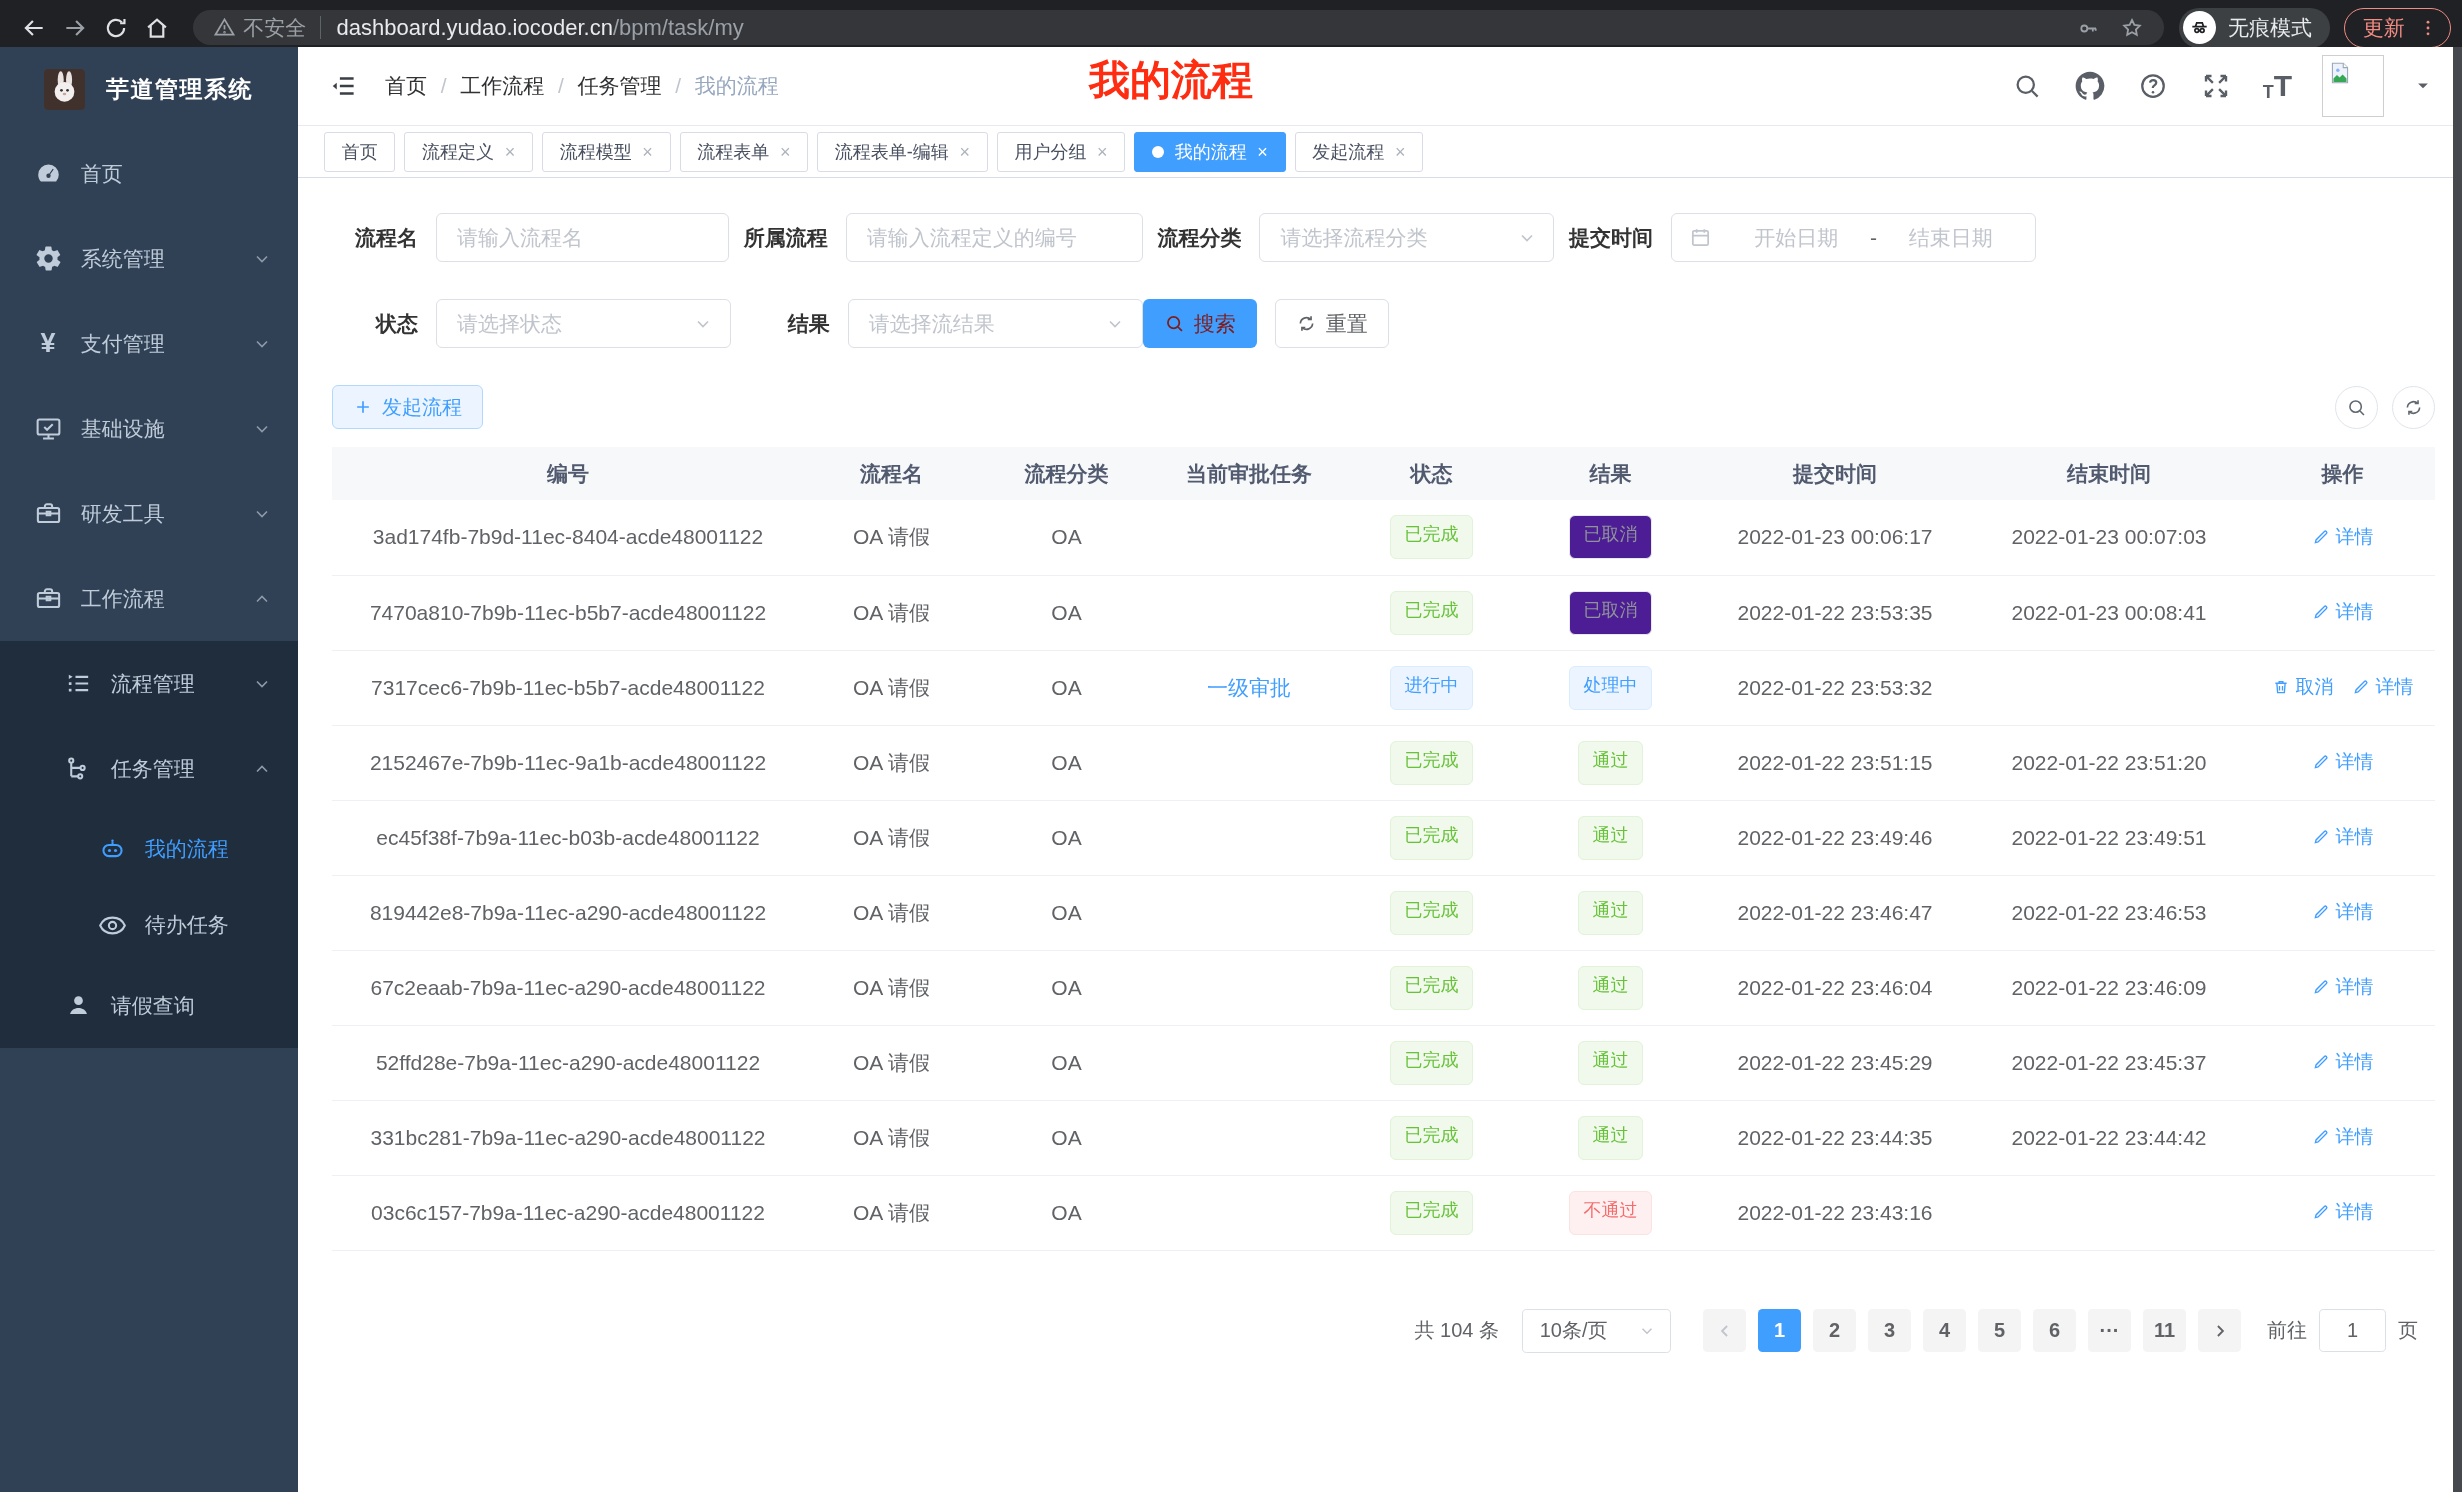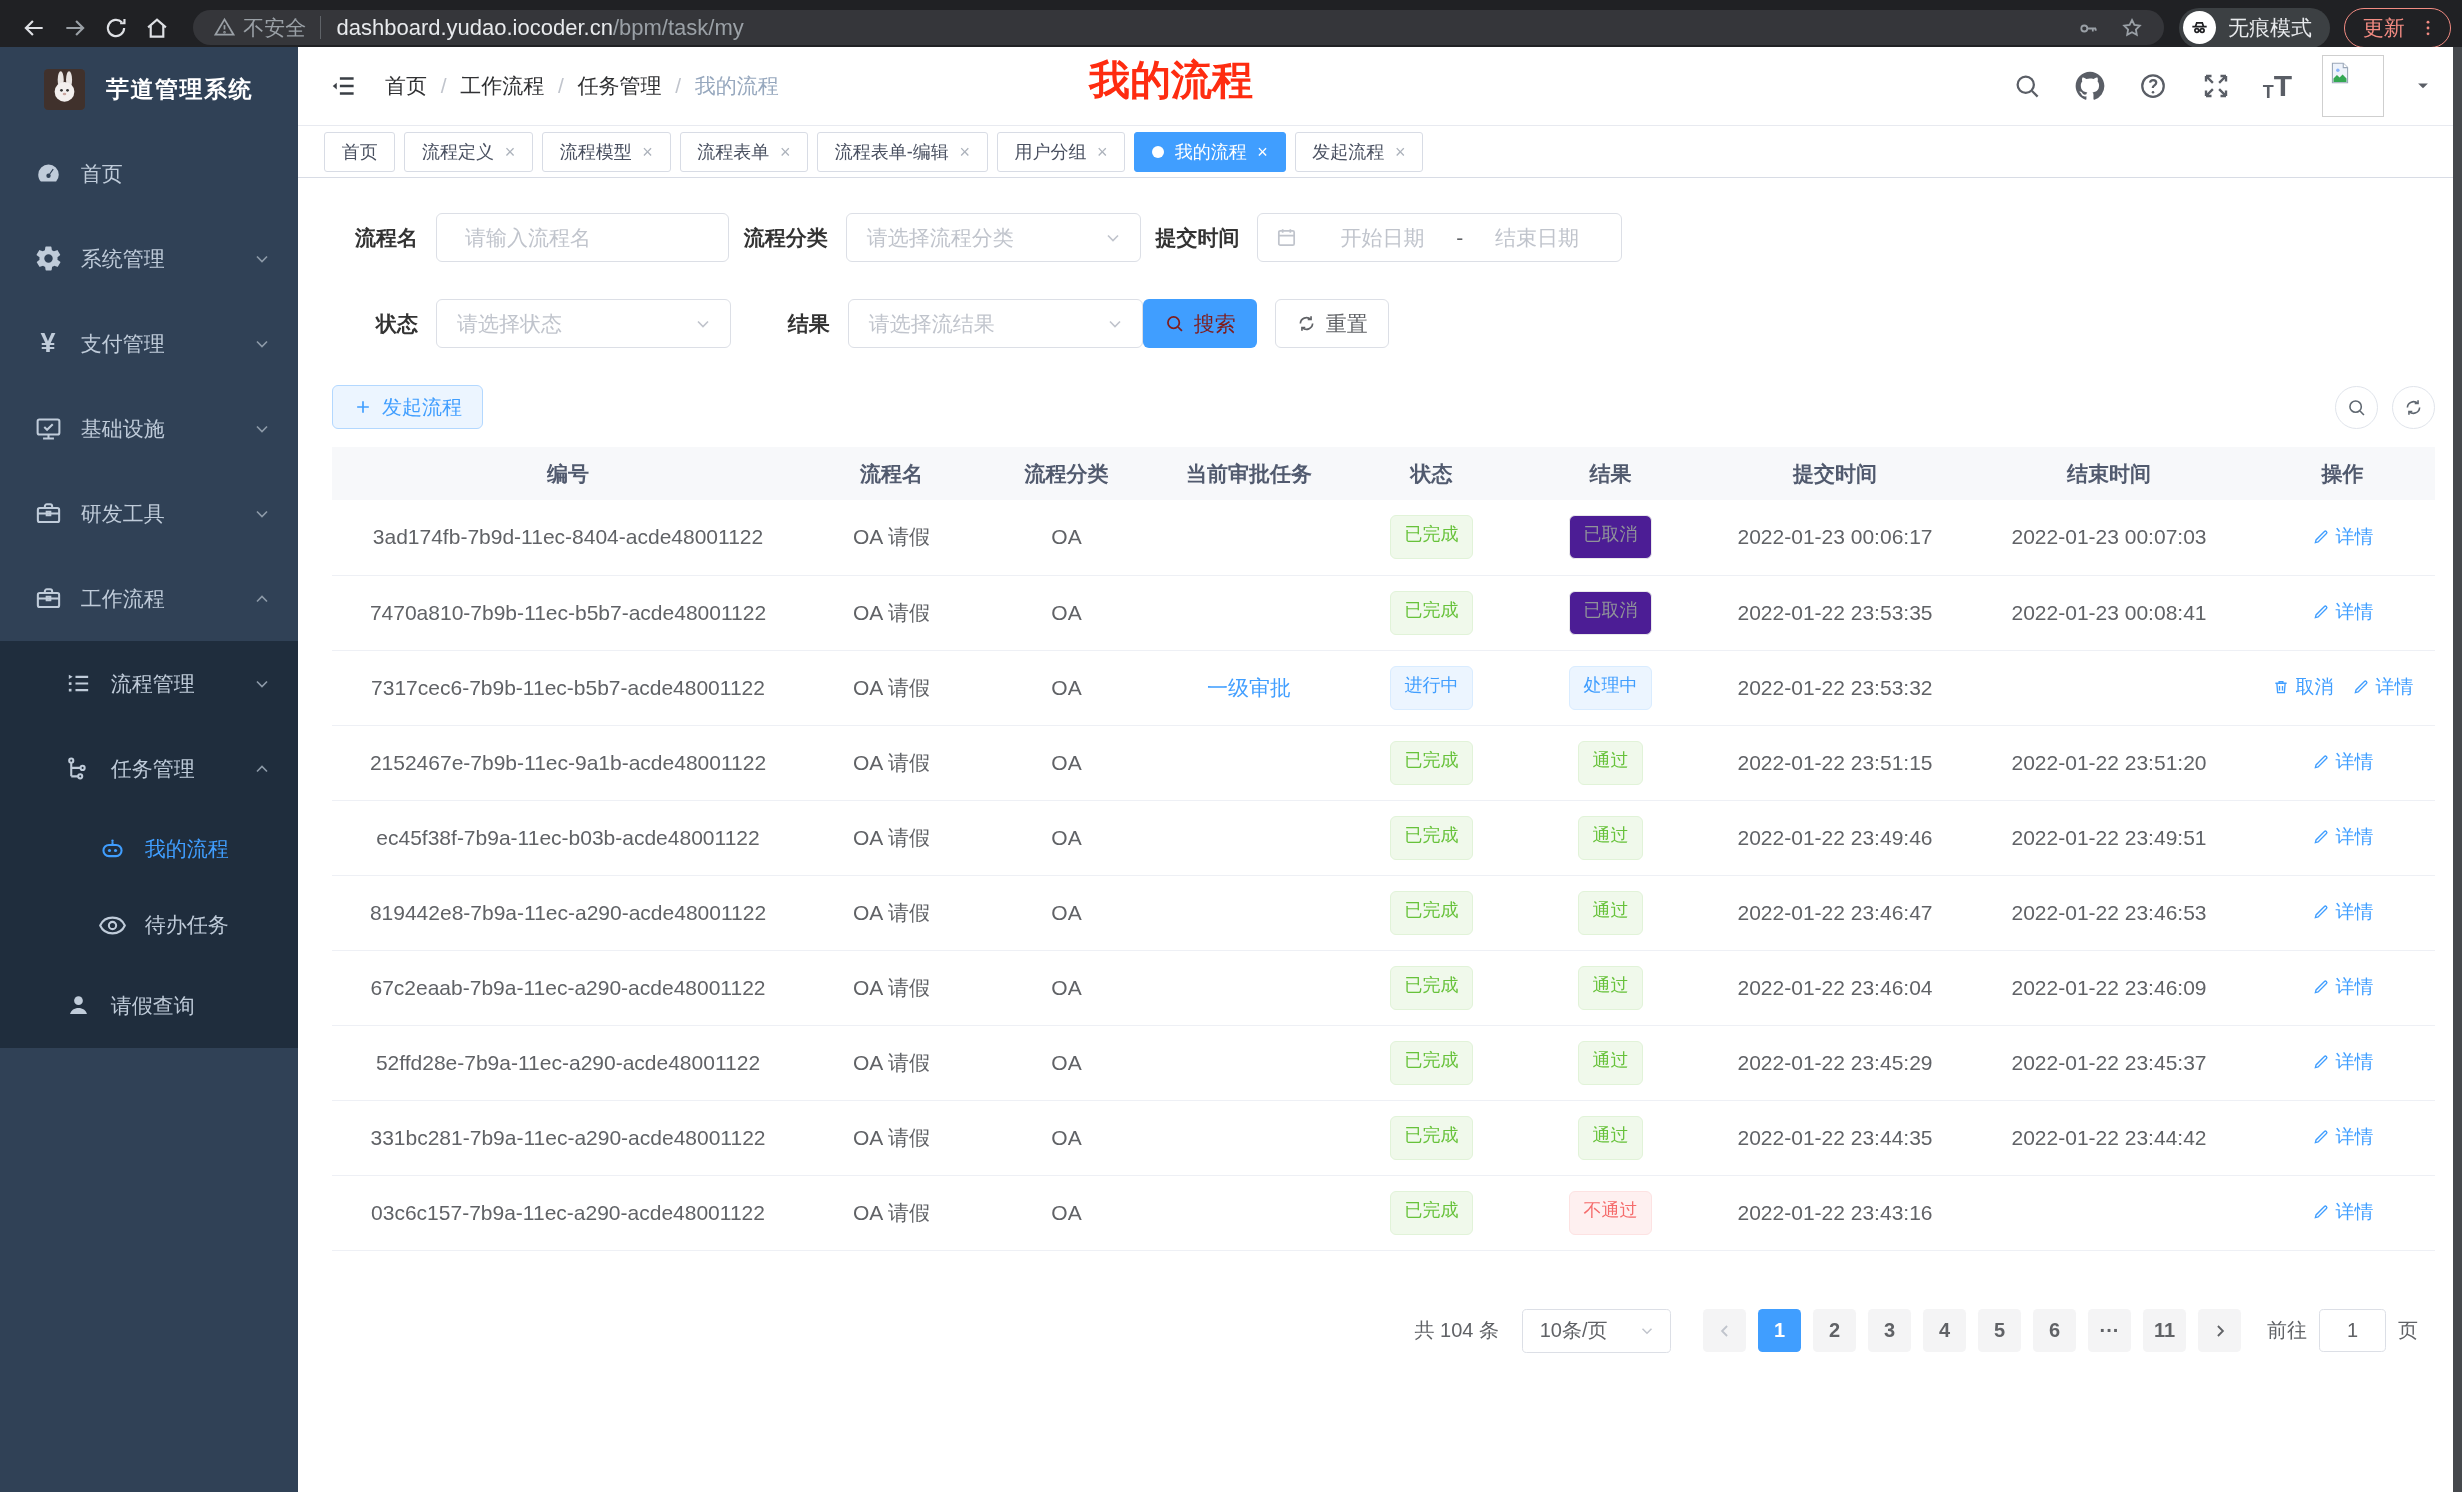--- a/index.html
+++ b/index.html
@@ -73,21 +73,21 @@
   .tab.active .dot { display:inline-block; }
   .tab.active .x { color:#fff; }
 
   
   .filter-row { display:flex; align-items:center; margin-left:56px; }
   .fr1 { margin-top:35px; }
   .fr2 { margin-top:37px; }
   .f-label { font-size:21px; font-weight:700; color:#333; text-align:right; margin-right:18px; white-space:nowrap; flex:none; }
   .wl-sm { width:64px; } .wl-lg { width:85px; }
   .g { margin-left:13.7px; display:flex; align-items:center; }
-  input.f-input { height:49px; border:1.5px solid #dcdfe6; border-radius:6px; padding:0 28px; font-size:21px; color:#0f766e; outline:none; font-family:inherit; }
+  input.f-input { height:49px; border:1.5px solid #dcdfe6; border-radius:6px; padding:0 20px; font-size:21px; color:#0f766e; outline:none; font-family:inherit; }
   input.f-input::placeholder { color:#c0c4cc; }
   .w385 { width:293px; } .w390 { width:297px; } .w388 { width:295px; }
   .f-select { height:49px; border:1.5px solid #dcdfe6; border-radius:6px; background:#fff; display:flex; align-items:center; justify-content:space-between; padding:0 16.7px 0 20px; font-size:21px; color:#c0c4cc; cursor:pointer; }
   .f-select .sel-chev { color:#c0c4cc; }
   .f-select .sel-chev svg { width:20px; height:20px; }
   .date-box { width:365px; height:49px; border:1.5px solid #dcdfe6; border-radius:6px; display:flex; align-items:center; padding:0 16.7px; font-size:21px; color:#c0c4cc; cursor:pointer; }
   .date-box .cal { color:#c0c4cc; margin-right:16.7px; display:flex; }
   .date-box .cal svg { width:23px; height:23px; }
   .date-box .dph { flex:1; text-align:center; }
   .date-box .dash { color:#606266; margin:0 6px; }
@@ -465,20 +465,24 @@
         <span class="tab">
           <span>发起流程</span>
           <span class="x">×</span>
         </span>
       </div>
 
     <div class="filter-row fr1">
       <span class="f-label wl-sm">流程名</span>
       <input class="f-input w385" placeholder="请输入流程名" style="">
       <span class="g">
+          <span class="f-label wl-lg">所属流程</span>
+      <input class="f-input w390" placeholder="请输入流程定义的编号" style="">
+        </span>
+      <span class="g">
           <span class="f-label wl-lg">流程分类</span>
       <span class="f-select w388" style="width:295px">
             <span>请选择流程分类</span>
             <span class="sel-chev">
               <svg viewBox="0 0 24 24" fill="none" stroke="currentColor" stroke-width="2">
                 <path d="m6 9 6 6 6-6"></path>
               </svg>
             </span>
           </span>
         </span>

